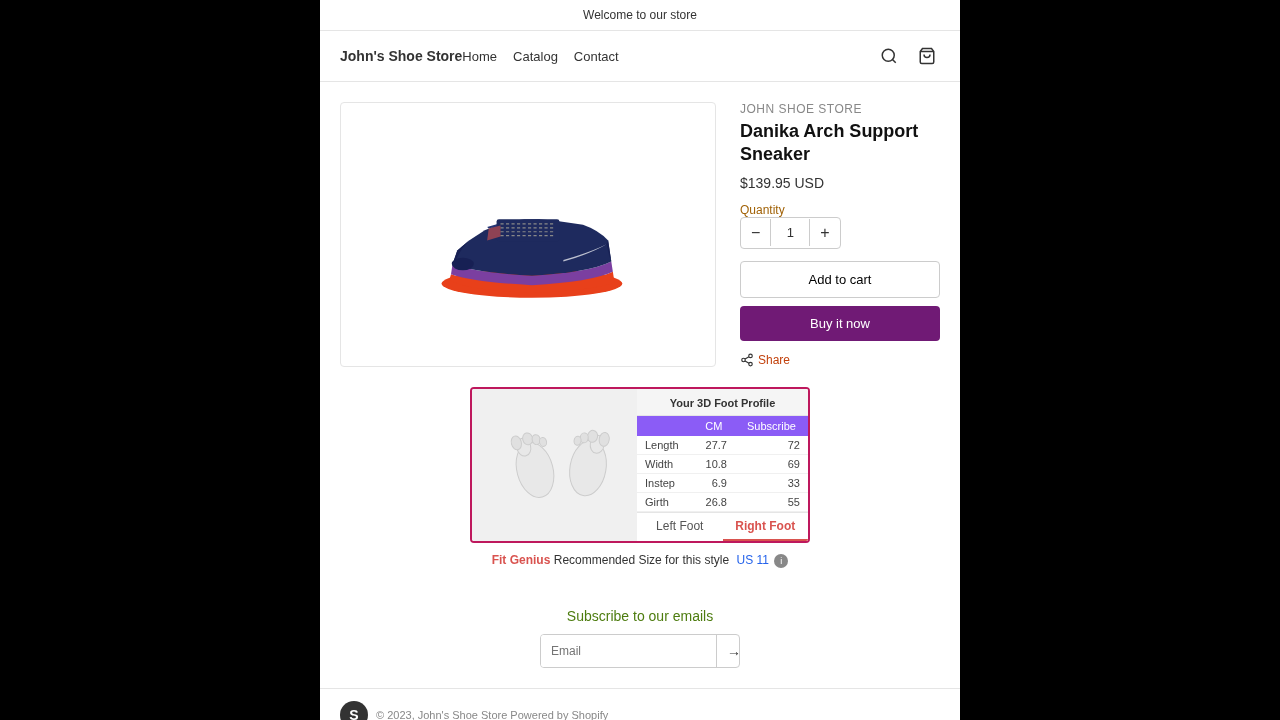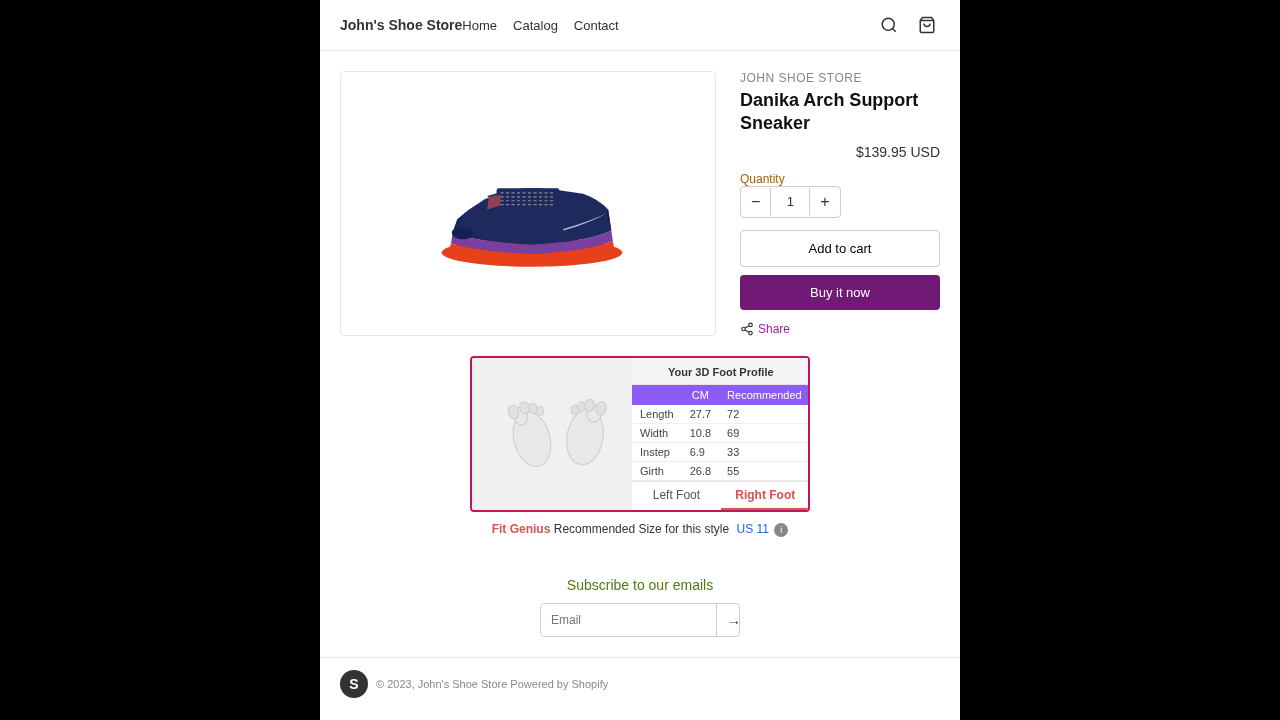--- a/index.html
+++ b/index.html
@@ -109,21 +109,20 @@
       font-weight: 600;
       color: #111;
       margin-bottom: 8px;
       line-height: 1.3;
     }
     
     .price {
       font-size: 14px;
       color: #333;
       margin-bottom: 12px;
-      text-align: right;
     }
     
     .quantity-label {
       font-size: 12px;
       color: #a16207;
       margin-bottom: 0;
     }
     
     .quantity-control {
       display: flex;
@@ -177,21 +176,21 @@
       font-size: 13px;
       margin-bottom: 12px;
       text-align: center;
     }
     
     .share-btn {
       background: none;
       border: none;
       cursor: pointer;
       font-size: 12px;
-      color: #a21caf;
+      color: #c2410c;
       display: flex;
       align-items: flex-start;
       gap: 4px;
       padding: 0;
     }
     
     
     .foot-profile-section {
       padding: 0 20px 20px;
     }
@@ -241,21 +240,21 @@
     }
     
     .foot-table thead th {
       padding: 4px 8px;
       text-align: center;
       font-weight: 500;
     }
     
     .foot-table tbody tr td {
       padding: 3px 8px;
-      text-align: left;
+      text-align: right;
       border-bottom: 1px solid #f0f0f0;
       color: #444;
     }
     
     .foot-table tbody tr td:first-child {
       text-align: left;
     }
     
     .foot-tabs {
       display: flex;
@@ -384,20 +383,23 @@
     .shoe-svg {
       width: 220px;
       height: 155px;
     }
   </style>
 </head>
 <body>
 
 <div class="page-wrapper">
 
+  <div class="announcement-bar">
+    <span>Welcome to our store</span>
+  </div>
 
   <header class="header">
     <div class="header-left">
       <a class="store-name" href="#">John's Shoe Store</a>
       <nav class="nav">
         <a href="#">Home</a>
         <a href="#">Catalog</a>
         <a href="#">Contact</a>
       </nav>
     </div>
@@ -505,21 +507,21 @@
         </svg>
       </div>
 
       <div class="foot-data-side">
         <div class="foot-profile-title">Your 3D Foot Profile</div>
         <table class="foot-table">
           <thead>
             <tr>
               <th></th>
               <th>CM</th>
-              <th>Recommended</th>
+              <th>Subscribe</th>
             </tr>
           </thead>
           <tbody>
             <tr>
               <td>Length</td>
               <td>27.7</td>
               <td>72</td>
             </tr>
             <tr>
               <td>Width</td>

